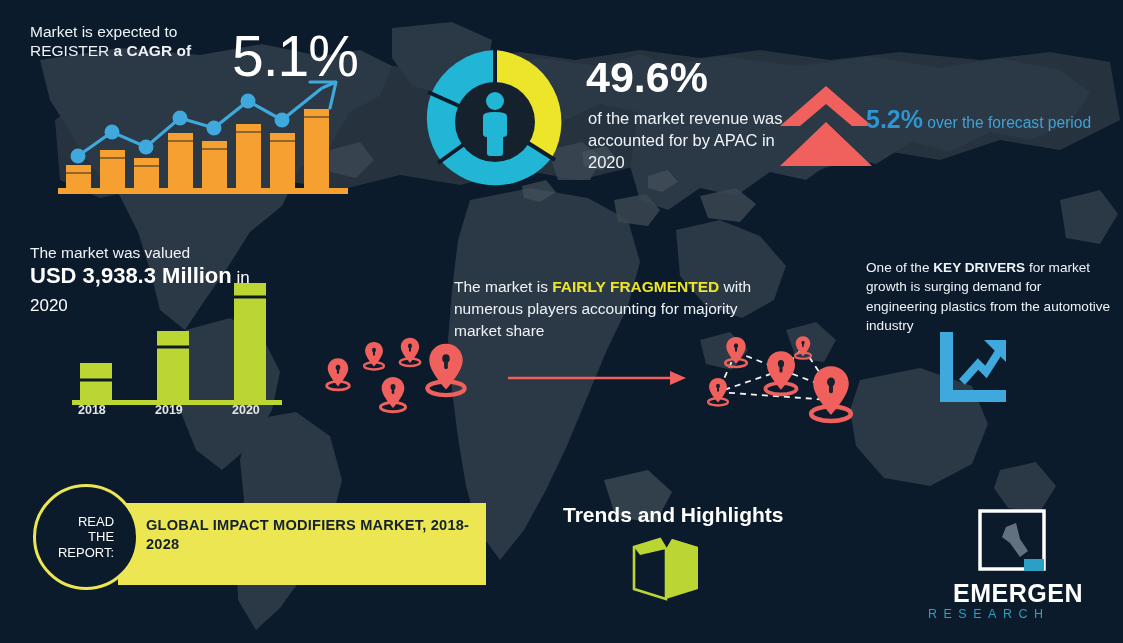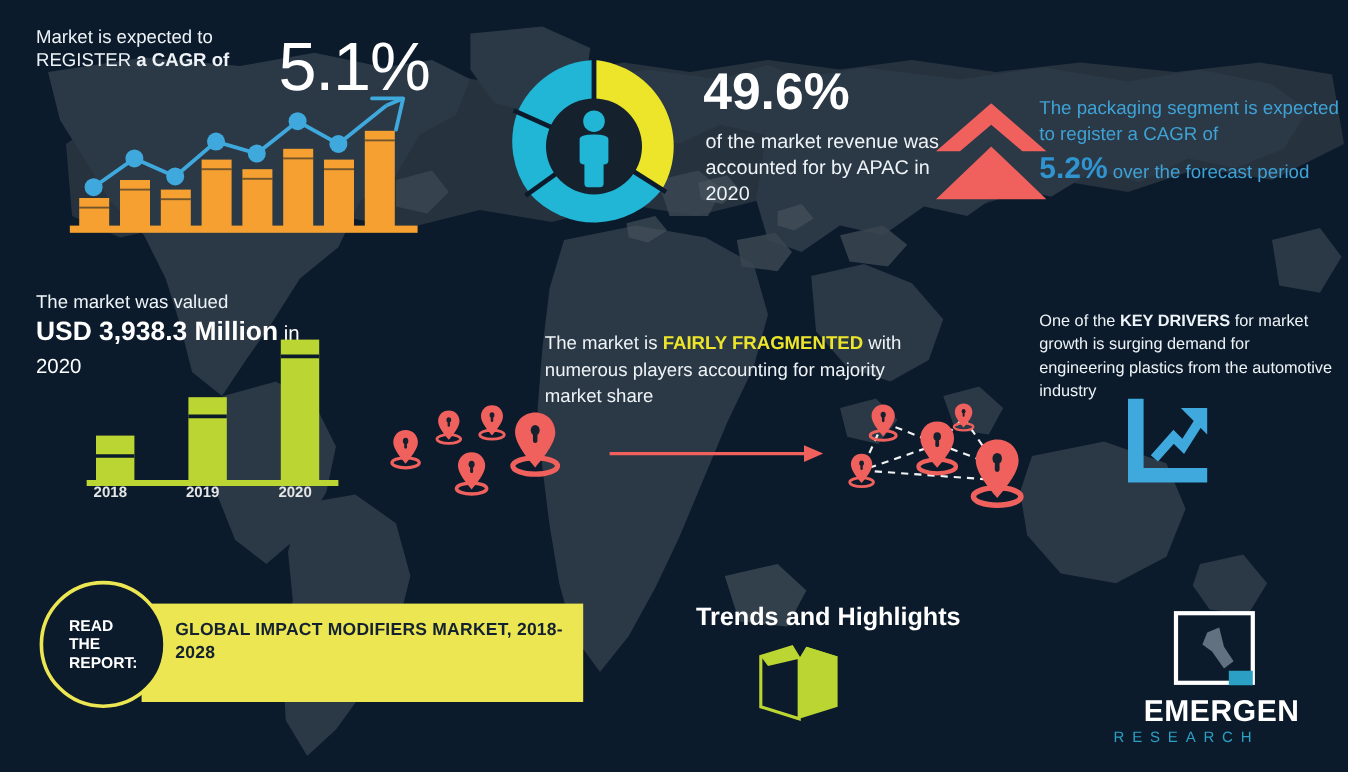--- a/index.html
+++ b/index.html
@@ -24,29 +24,29 @@
   .val-head{left:30px;top:243px;width:250px;font-size:15.5px;color:#eef3f7;line-height:1.3;}
   .val-big{left:30px;top:262px;width:260px;font-size:22px;font-weight:bold;color:#ffffff;line-height:1.28;}
   .val-big span.n{font-weight:normal;font-size:17px;}
 
   .frag{left:418px;top:276px;width:330px;font-size:15.5px;color:#eef3f7;line-height:1.42;margin-left:36px;}
   .frag .yel{color:#ece52a;font-weight:bold;}
 
   .drv{left:866px;top:258px;width:245px;font-size:13.6px;color:#eef3f7;line-height:1.42;}
   .drv b{font-weight:bold;}
 
-  .trends{left:563px;top:502px;font-size:21px;font-weight:bold;color:#ffffff;margin-left:17px;}
+  .trends{left:563px;top:502px;font-size:21px;font-weight:bold;color:#ffffff;}
 
   
   .banner{position:absolute;left:118px;top:503px;width:368px;height:82px;background:#ece652;}
   .banner-txt{position:absolute;left:146px;top:516px;width:330px;font-size:14.6px;font-weight:bold;color:#132130;line-height:1.28;letter-spacing:.2px;}
   .readcirc{position:absolute;left:33px;top:484px;width:106px;height:106px;border-radius:50%;
             background:#0b1b2b;border:3px solid #ece652;box-sizing:border-box;
             display:flex;align-items:center;justify-content:center;}
-  .readcirc span{font-size:13px;font-weight:bold;color:#ffffff;text-align:left;line-height:1.2;}
+  .readcirc span{font-size:13px;font-weight:normal;color:#ffffff;text-align:right;line-height:1.2;}
 
   
   .logo{position:absolute;left:928px;top:515px;width:180px;height:118px;}
   .logo-name{position:absolute;left:0;top:64px;width:180px;text-align:center;font-size:25px;font-weight:bold;color:#ffffff;letter-spacing:.5px;}
   .logo-sub{position:absolute;left:0;top:92px;width:180px;text-align:left;font-size:12.5px;color:#2c9fc4;letter-spacing:6.5px;}
   .axis-lbl{position:absolute;font-size:12.5px;font-weight:bold;color:#e5e5e5;}
 </style>
 </head>
 <body>
 
@@ -159,21 +159,21 @@
   </svg>
 
   <div class="t apac-big">49.6%</div>
   <div class="t apac-sub">of the market revenue was accounted for by APAC in 2020</div>
 
   <svg class="abs" style="left:780px;top:86px;" width="92" height="82" viewBox="0 0 92 82">
     <path d="M46,0 L92,40 L72,40 L46,18 L20,40 L0,40 Z" fill="#f0615e"></path>
     <path d="M46,36 L92,80 L0,80 Z" fill="#f0615e"></path>
   </svg>
   <div class="t pack">
-    <span>The packaging segment is expected to register a CAGR of</span><br>
+    <br>
     <span class="hl">5.2%</span><span> over the forecast period</span>
   </div>
 
   <div class="t val-head">The market was valued</div>
   <div class="t val-big">
     <span>USD 3,938.3 Million</span><span class="n"> in 2020</span>
   </div>
 
   <svg class="abs" style="left:72px;top:258px;" width="230" height="152" viewBox="0 0 230 152">
     <g fill="#bbd532">

